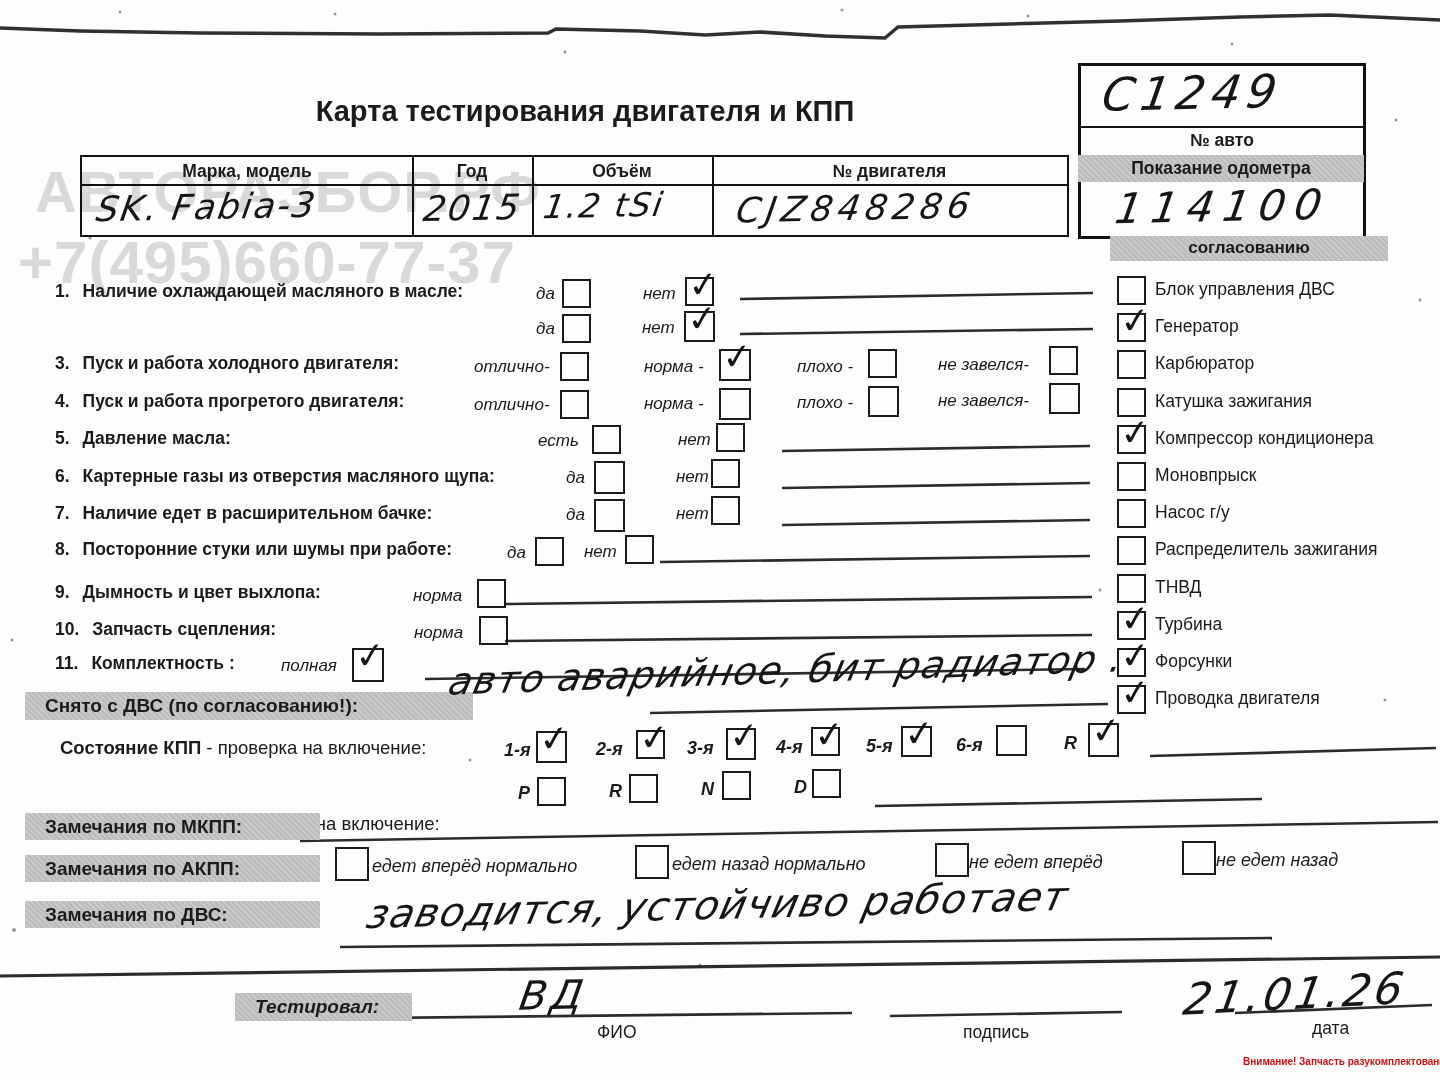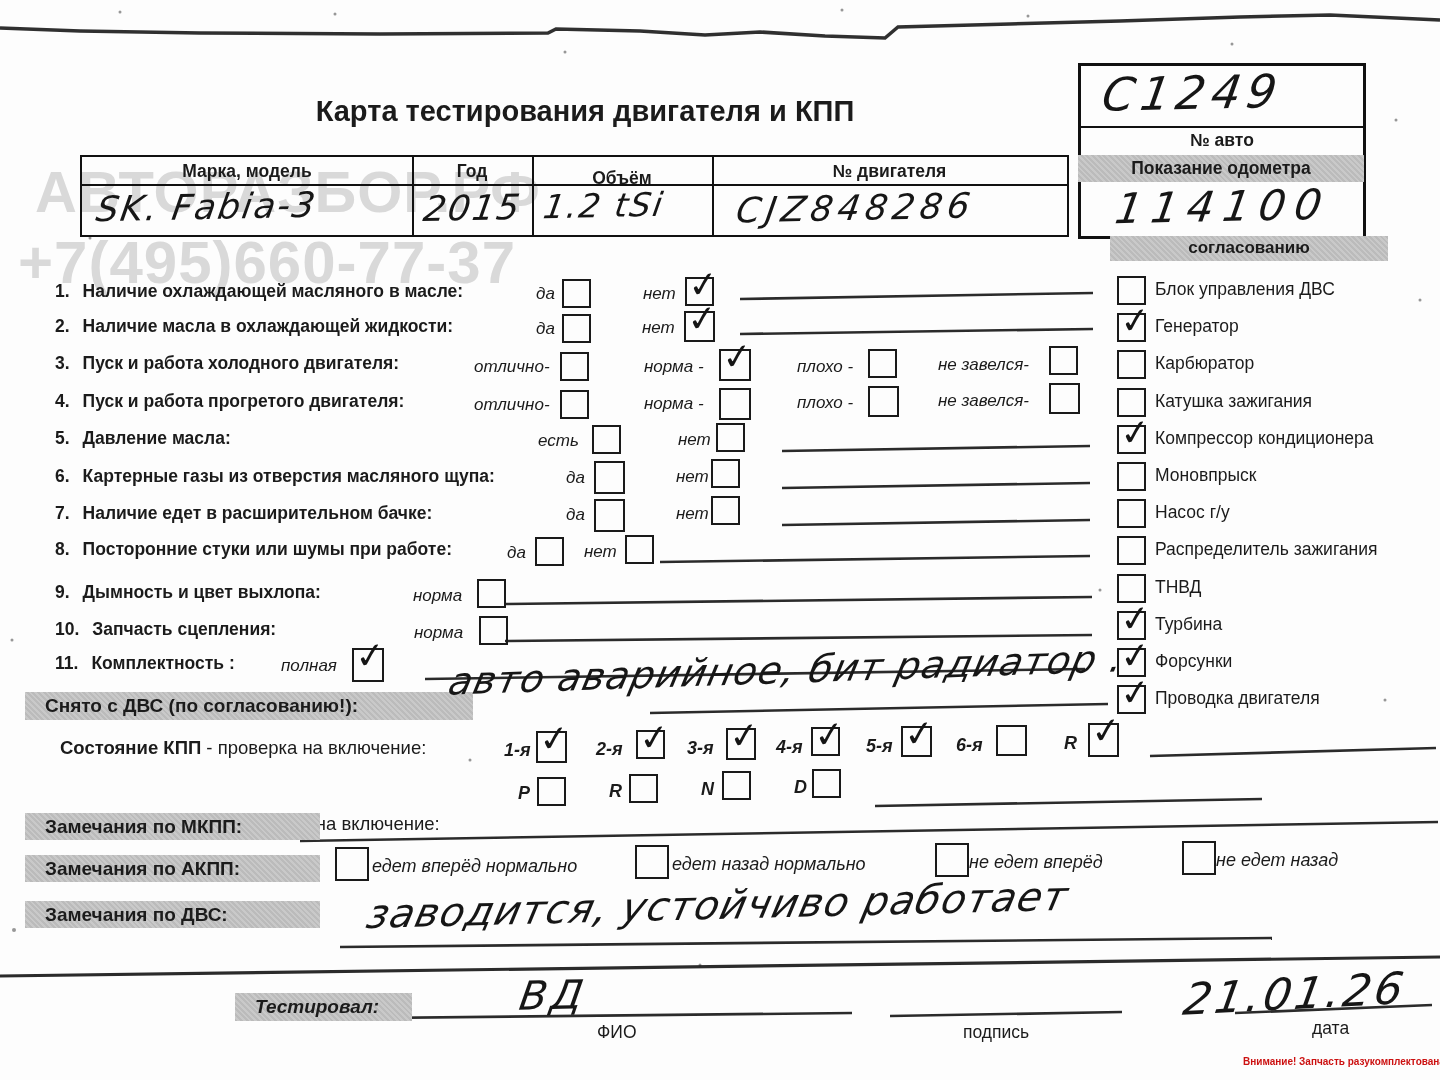--- a/index.html
+++ b/index.html
@@ -86,21 +86,21 @@
     <div class="hw" style="left:35px;top:116px;font-size:42px;letter-spacing:9px;">114100</div>
   </div>
 
   <div class="abs z2" style="left:80px;top:155px;width:985px;height:78px;border:2.5px solid #111;">
     <div class="abs" style="left:0;top:27px;width:100%;border-top:2.5px solid #111;"></div>
     <div class="abs" style="left:330px;top:0;height:78px;border-left:2.5px solid #111;"></div>
     <div class="abs" style="left:450px;top:0;height:78px;border-left:2.5px solid #111;"></div>
     <div class="abs" style="left:630px;top:0;height:78px;border-left:2.5px solid #111;"></div>
     <div class="hdrcell" style="left:0;top:4px;width:330px;">Марка, модель</div>
     <div class="hdrcell" style="left:330px;top:4px;width:120px;">Год</div>
-    <div class="hdrcell" style="left:450px;top:4px;width:180px;margin-top:7px;">Объём</div>
+    <div class="hdrcell" style="left:450px;top:4px;width:180px;">Объём</div>
     <div class="hdrcell" style="left:630px;top:4px;width:355px;">№ двигателя</div>
     <div class="hw" style="left:15px;top:30px;font-size:35px;letter-spacing:2px;">SK. Fabia-3</div>
     <div class="hw" style="left:342px;top:31px;font-size:35px;letter-spacing:2px;">2015</div>
     <div class="hw" style="left:462px;top:29px;font-size:33px;letter-spacing:2px;">1.2 tSi</div>
     <div class="hw" style="left:655px;top:31px;font-size:35px;letter-spacing:5px;">CJZ848286</div>
   </div>
 
   <div class="abs b shade z2" style="left:1110px;top:236px;width:278px;height:25px;font-size:17px;text-align:center;padding-top:2px;box-sizing:border-box;">согласованию</div>
 
   <div class="cb" style="left:1117px;top:276px;"></div>
@@ -127,21 +127,20 @@
   <div class="abs clabel z2" style="left:1155px;top:651px;">Форсунки</div>
   <div class="cb checked" style="left:1117px;top:685px;"></div>
   <div class="abs clabel z2" style="left:1155px;top:688px;">Проводка двигателя</div>
 
   <div class="abs lbl z2" style="left:55px;top:281px;"><span class="num">1.</span><span>Наличие охлаждающей масляного в масле:</span></div>
   <div class="abs opt z2" style="left:536px;top:284px;">да</div>
   <div class="cb" style="left:562px;top:279px;"></div>
   <div class="abs opt z2" style="left:643px;top:284px;">нет</div>
   <div class="cb checked" style="left:685px;top:277px;"></div>
 
-  <div class="abs lbl z2" style="left:55px;top:316px;"><span class="num">2.</span><span>Наличие масла в охлаждающей жидкости:</span></div>
   <div class="abs opt z2" style="left:536px;top:319px;">да</div>
   <div class="cb" style="left:562px;top:314px;"></div>
   <div class="abs opt z2" style="left:642px;top:318px;">нет</div>
   <div class="cb checked" style="left:684px;top:311px;width:27px;height:27px;"></div>
 
   <div class="abs lbl z2" style="left:55px;top:353px;"><span class="num">3.</span><span>Пуск и работа холодного двигателя:</span></div>
   <div class="abs opt z2" style="left:474px;top:357px;">отлично-</div>
   <div class="cb" style="left:560px;top:352px;"></div>
   <div class="abs opt z2" style="left:644px;top:357px;">норма -</div>
   <div class="cb checked" style="left:719px;top:349px;width:28px;height:28px;"></div>

